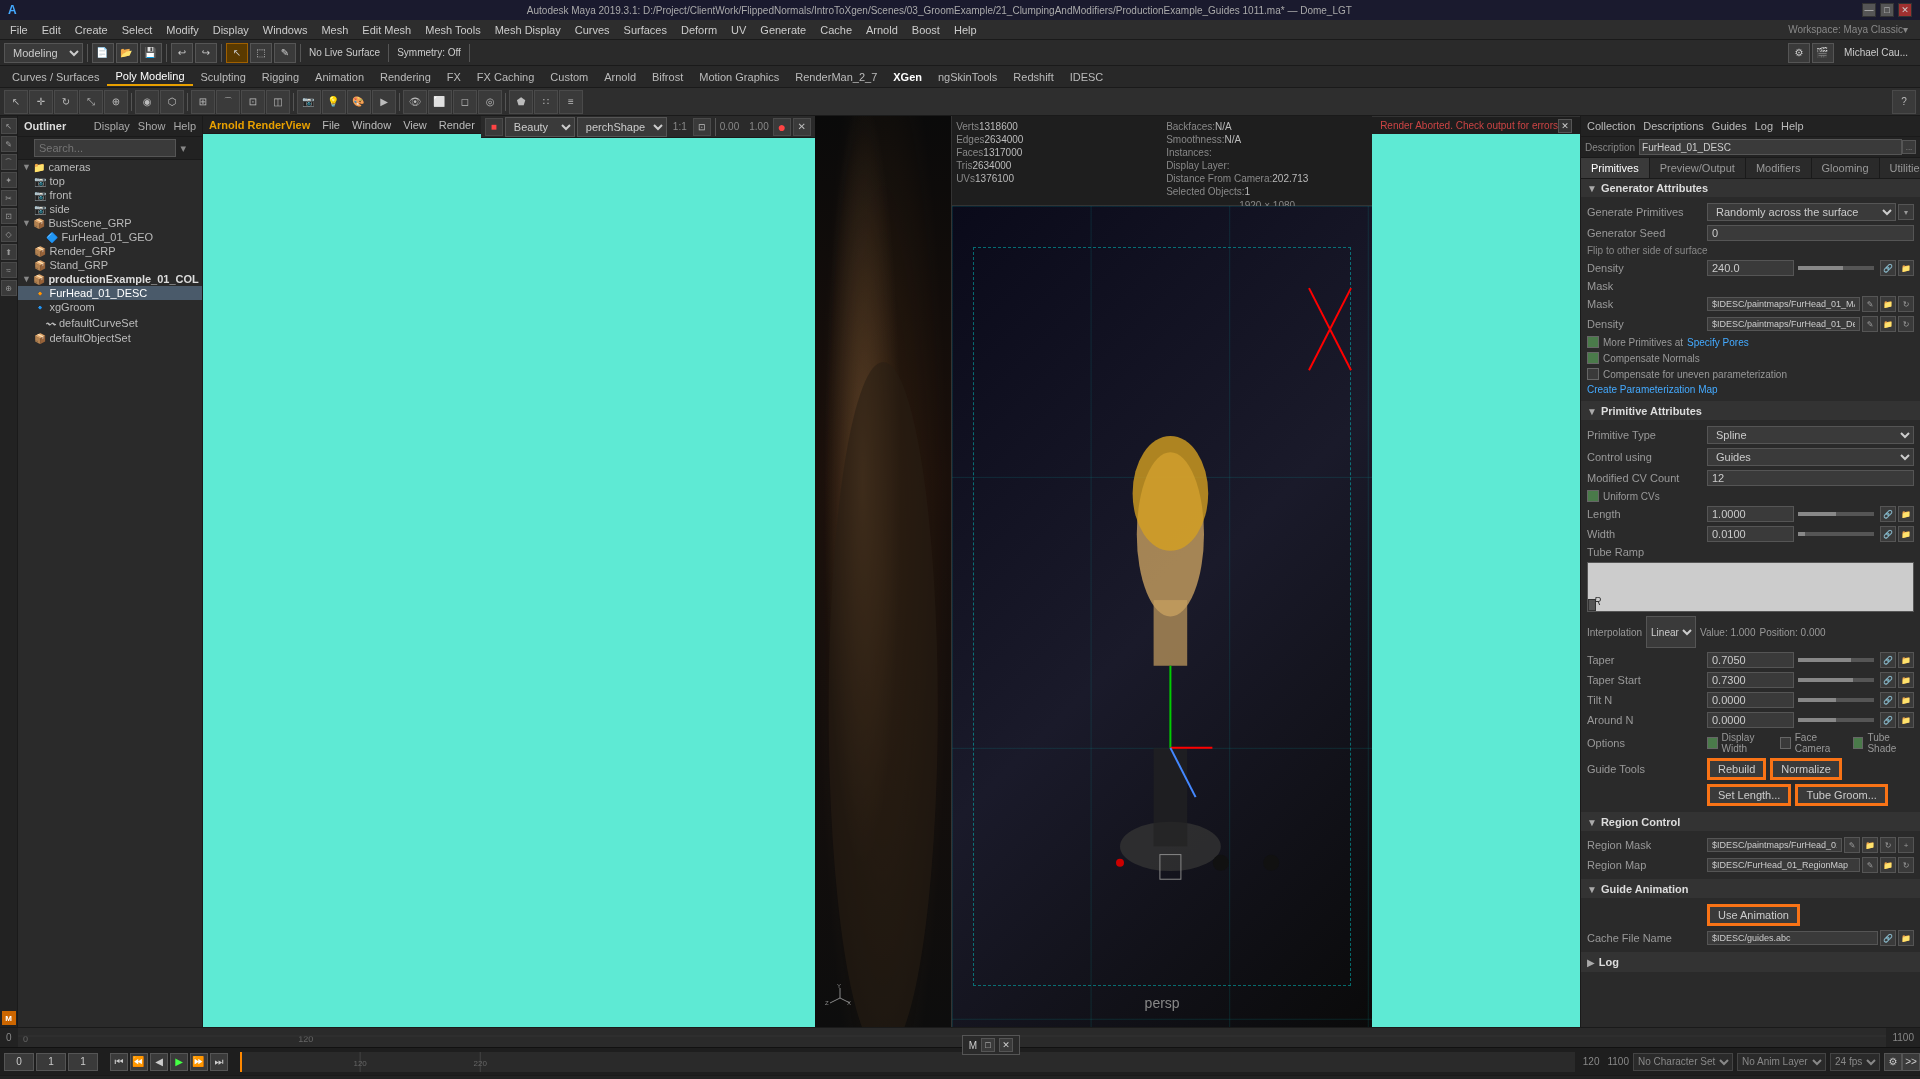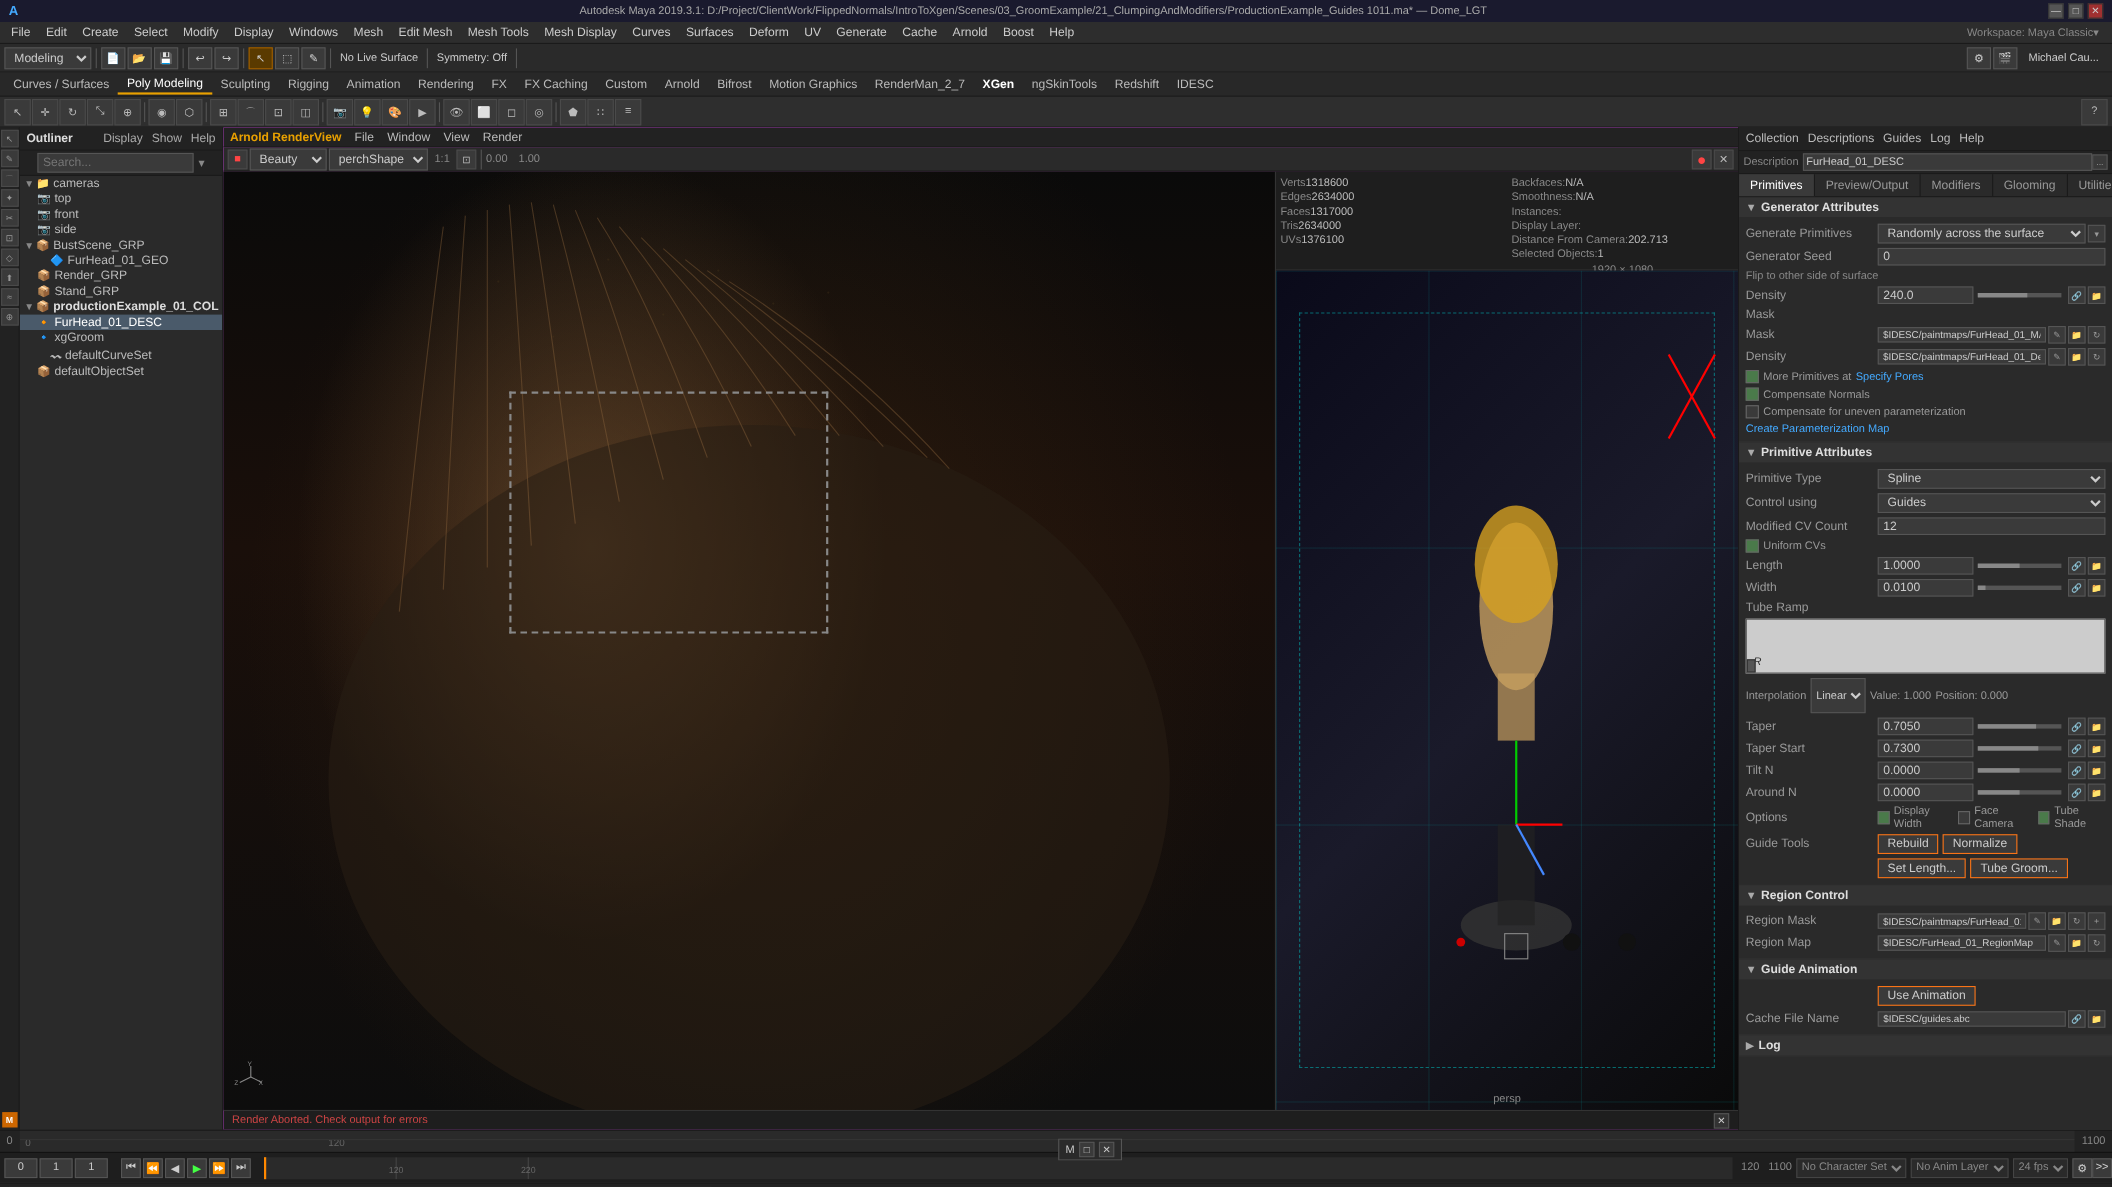--- a/index.html
+++ b/index.html
@@ -202,22 +202,22 @@
       background: #3a3a3a;
       border: 1px solid #4a4a4a;
       display: flex; align-items: center; justify-content: center;
       cursor: pointer; font-size: 8px; color: #999;
     }
 
     
     #center-area {
       flex: 1;
       display: flex;
-      flex-direction: column;
-      background: #d946ef;
+      flex-direction: row;
+      background: #5eead4;
       overflow: hidden;
     }
 
     
     #arnold-header {
       background: #222;
       height: 18px;
       display: flex;
       align-items: center;
       padding: 0 6px;
@@ -465,21 +465,21 @@
       position: absolute;
       bottom: 10px; left: 10px;
       color: #888;
       font-size: 16px;
     }
 
     .section-toggle { color: #aaa; font-size: 10px; }
 
     .guide-tools-btn {
       background: #3a3a3a;
-      border: 1px solid #f97316;
+      border: 3px solid #f97316;
       color: #ccc;
       padding: 2px 8px;
       font-size: 11px;
       cursor: pointer;
       margin-right: 4px;
     }
 
     
     .accent-btn {
       background: #5a3a00;
@@ -866,21 +866,21 @@
               <polygon points="64%,66% 62%,64% 62%,68%" fill="red"></polygon>
               <line x1="52%" y1="66%" x2="58%" y2="72%" stroke="#4488ff" stroke-width="2"></line>
 
               <circle cx="40%" cy="80%" r="4" fill="#cc0000"></circle>
               <circle cx="64%" cy="80%" r="8" fill="#111"></circle>
               <circle cx="76%" cy="80%" r="8" fill="#111"></circle>
 
               <rect x="49.5%" y="79%" width="5%" height="3%" fill="none" stroke="#888" stroke-width="1"></rect>
             </svg>
 
-            <div style="position:absolute; bottom:4px; left:50%; transform:translateX(-50%); color:#888; font-size:10px;">persp</div>
+            <div style="position:absolute; bottom:16px; left:50%; transform:translateX(-50%); color:#888; font-size:14px;">persp</div>
           </div>
         </div>
       </div>
     </div>
 
     <div style="background:#1e1e1e; height:18px; display:flex; align-items:center; padding:0 8px; border-top:1px solid #333; flex-shrink:0;">
       <span style="color:#cc4444; font-size:10px;">Render Aborted. Check output for errors</span>
       <span style="flex:1;"></span>
       <div style="width:14px; height:14px; background:#333; border:1px solid #555; display:flex; align-items:center; justify-content:center; cursor:pointer; font-size:9px;">✕</div>
     </div>

